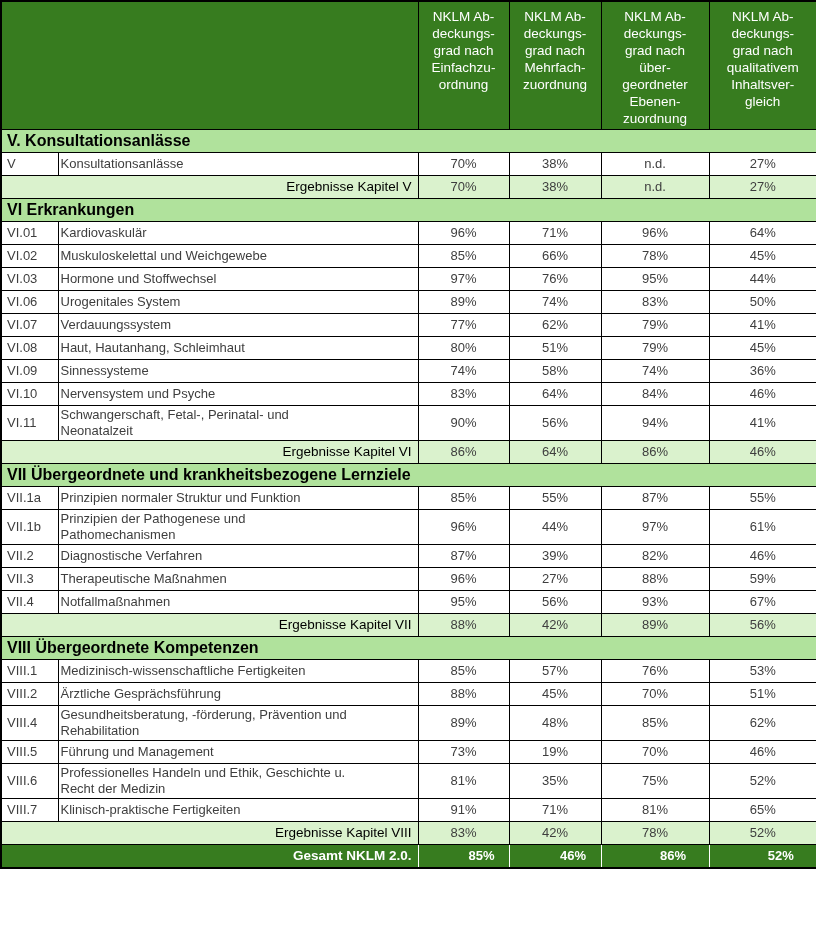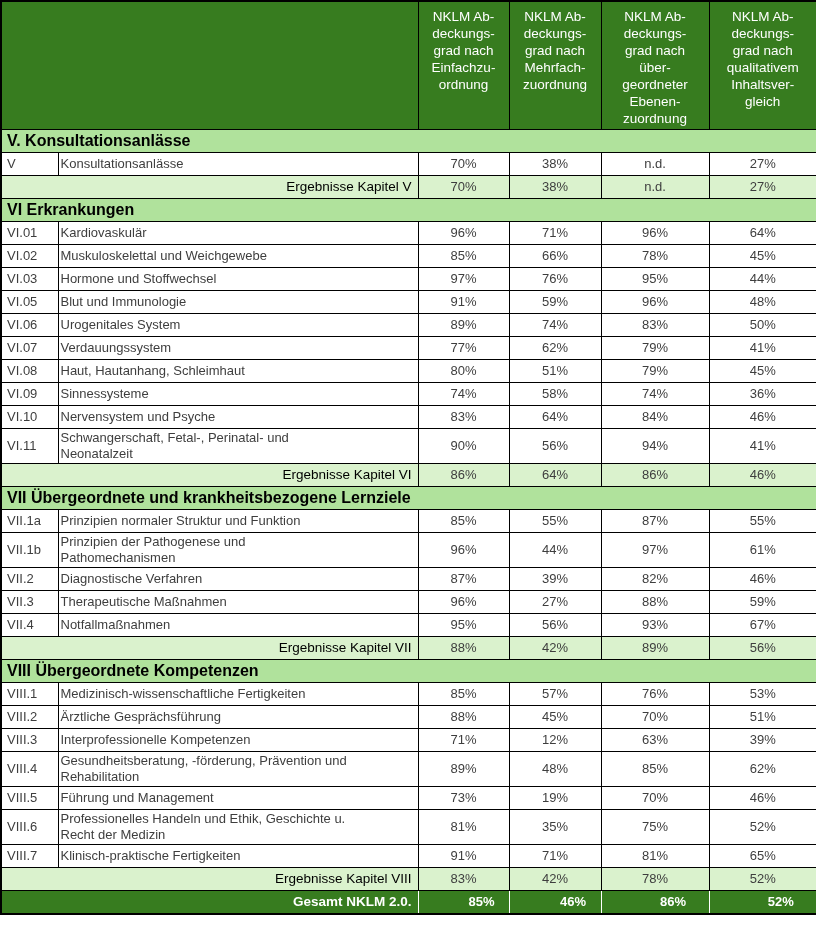--- a/index.html
+++ b/index.html
@@ -159,28 +159,20 @@
         </tr>
         <tr class="data">
           <td class="code">VI.03</td>
           <td class="label">Hormone und Stoffwechsel</td>
           <td class="val">97%</td>
           <td class="val">76%</td>
           <td class="val">95%</td>
           <td class="val">44%</td>
         </tr>
         <tr class="data">
-          <td class="code">VI.05</td>
-          <td class="label">Blut und Immunologie</td>
-          <td class="val">91%</td>
-          <td class="val">59%</td>
-          <td class="val">96%</td>
-          <td class="val">48%</td>
-        </tr>
-        <tr class="data">
           <td class="code">VI.06</td>
           <td class="label">Urogenitales System</td>
           <td class="val">89%</td>
           <td class="val">74%</td>
           <td class="val">83%</td>
           <td class="val">50%</td>
         </tr>
         <tr class="data">
           <td class="code">VI.07</td>
           <td class="label">Verdauungssystem</td>
@@ -293,28 +285,20 @@
         </tr>
         <tr class="data">
           <td class="code">VIII.2</td>
           <td class="label">Ärztliche Gesprächsführung</td>
           <td class="val">88%</td>
           <td class="val">45%</td>
           <td class="val">70%</td>
           <td class="val">51%</td>
         </tr>
         <tr class="data">
-          <td class="code">VIII.3</td>
-          <td class="label">Interprofessionelle Kompetenzen</td>
-          <td class="val">71%</td>
-          <td class="val">12%</td>
-          <td class="val">63%</td>
-          <td class="val">39%</td>
-        </tr>
-        <tr class="data">
           <td class="code">VIII.4</td>
           <td class="label">Gesundheitsberatung, -förderung, Prävention und
 Rehabilitation</td>
           <td class="val">89%</td>
           <td class="val">48%</td>
           <td class="val">85%</td>
           <td class="val">62%</td>
         </tr>
         <tr class="data">
           <td class="code">VIII.5</td>

